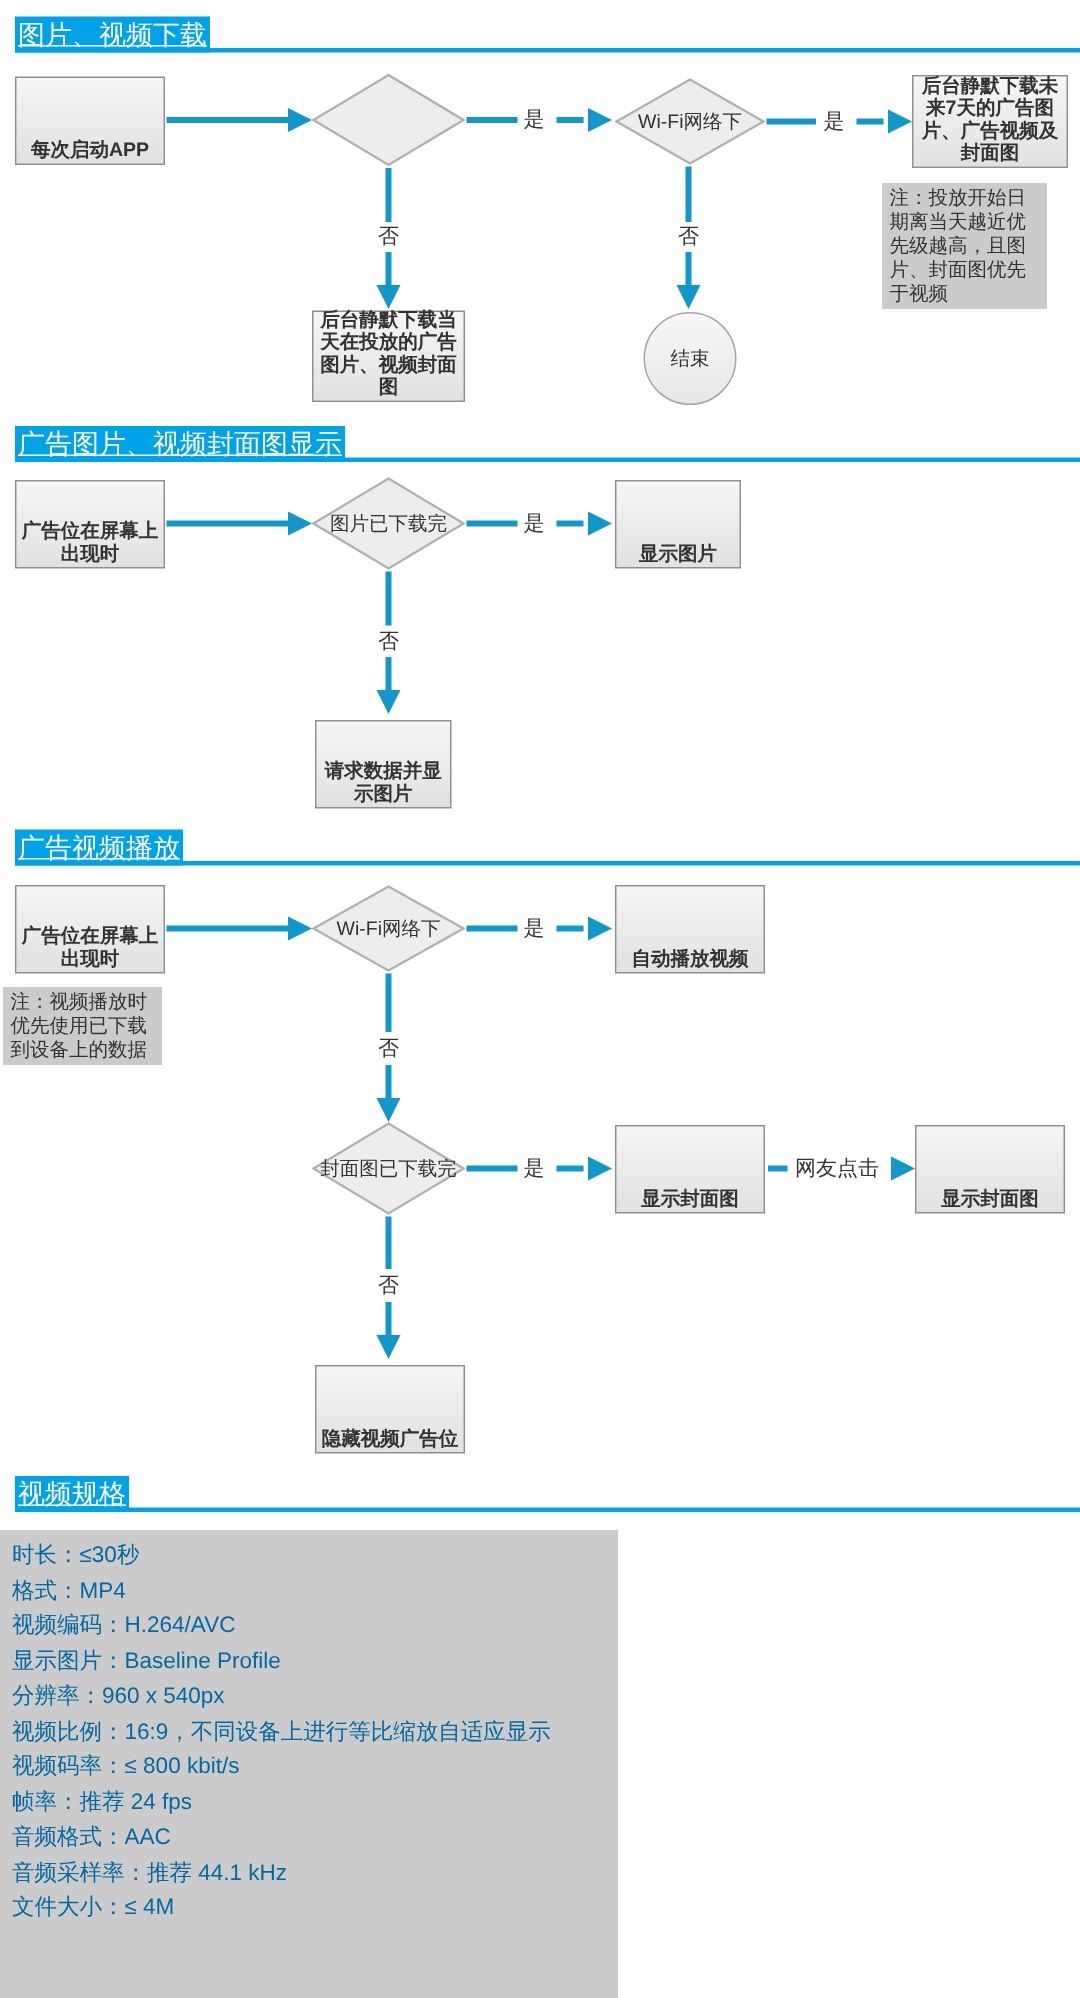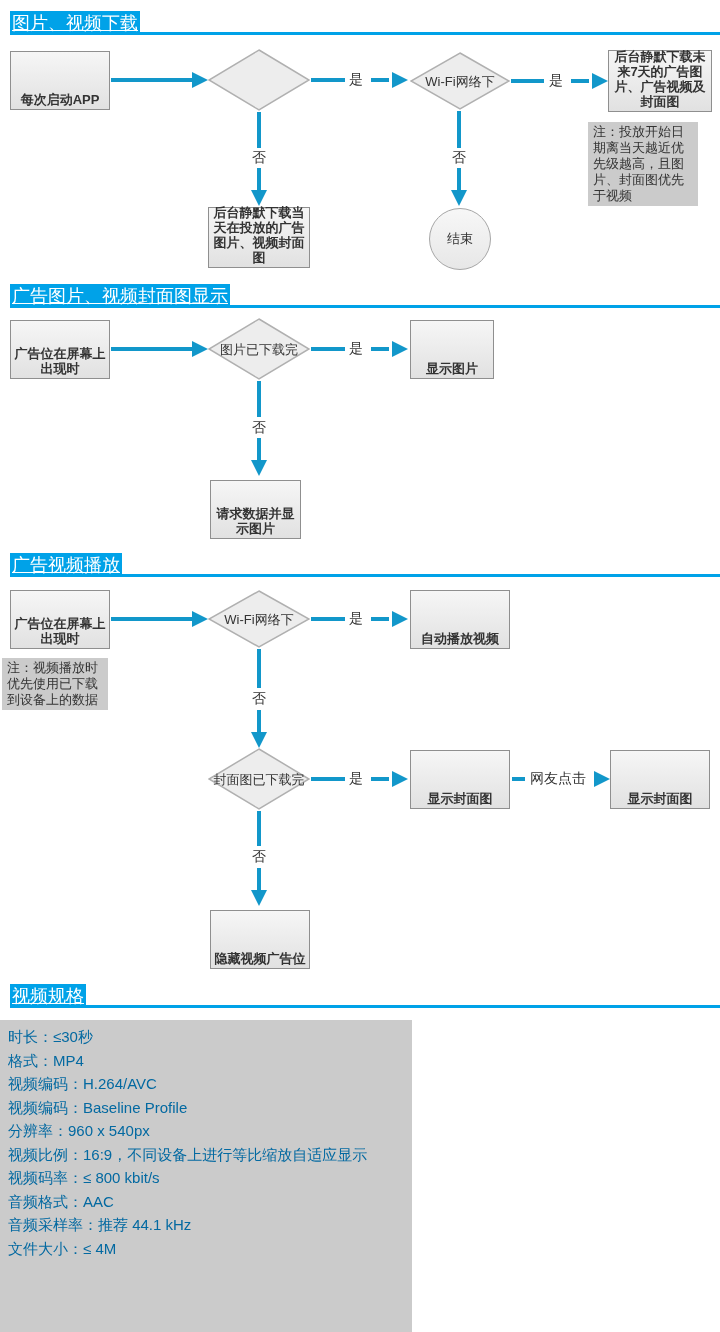--- a/index.html
+++ b/index.html
@@ -215,23 +215,24 @@
   </div>
 
   <div>
     <div class="secline" style="top:1005px"></div>
     <div class="badge" style="left:10px;top:984px">视频规格</div>
 
     <div class="specbox">
       <div class="specline">时长：≤30秒</div>
       <div class="specline">格式：MP4</div>
       <div class="specline">视频编码：H.264/AVC</div>
-      <div class="specline">视频编码：Baseline Profile</div>
+      <div class="specline">显示图片：Baseline Profile</div>
       <div class="specline">分辨率：960 x 540px</div>
       <div class="specline">视频比例：16:9，不同设备上进行等比缩放自适应显示</div>
       <div class="specline">视频码率：≤ 800 kbit/s</div>
+      <div class="specline">帧率：推荐 24 fps</div>
       <div class="specline">音频格式：AAC</div>
       <div class="specline">音频采样率：推荐 44.1 kHz</div>
       <div class="specline">文件大小：≤ 4M</div>
     </div>
   </div>
 
 </div>
 
 </body></html>

